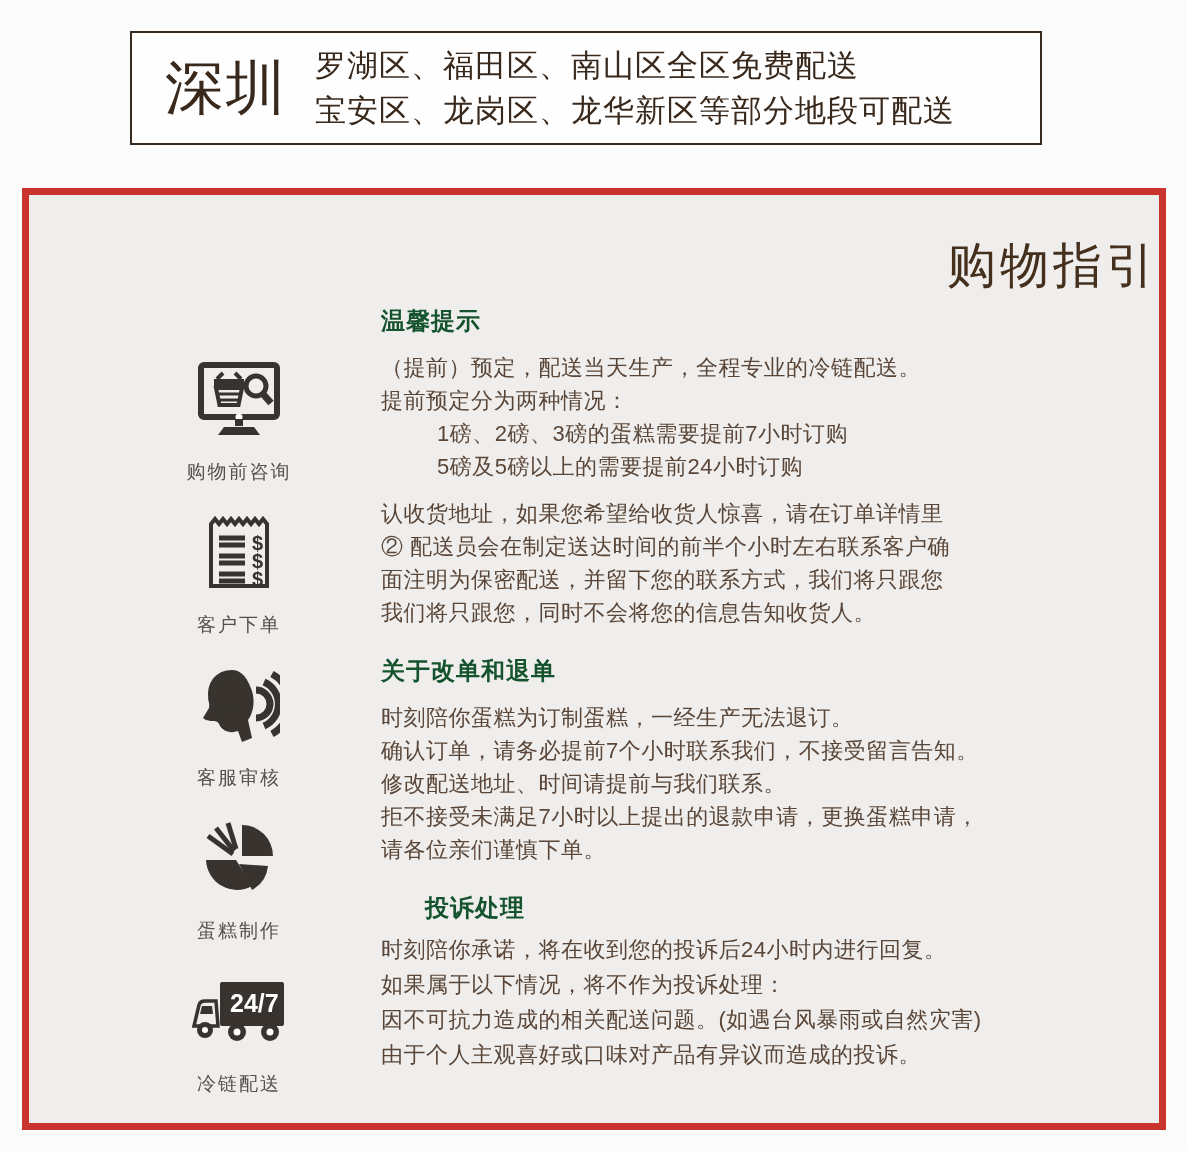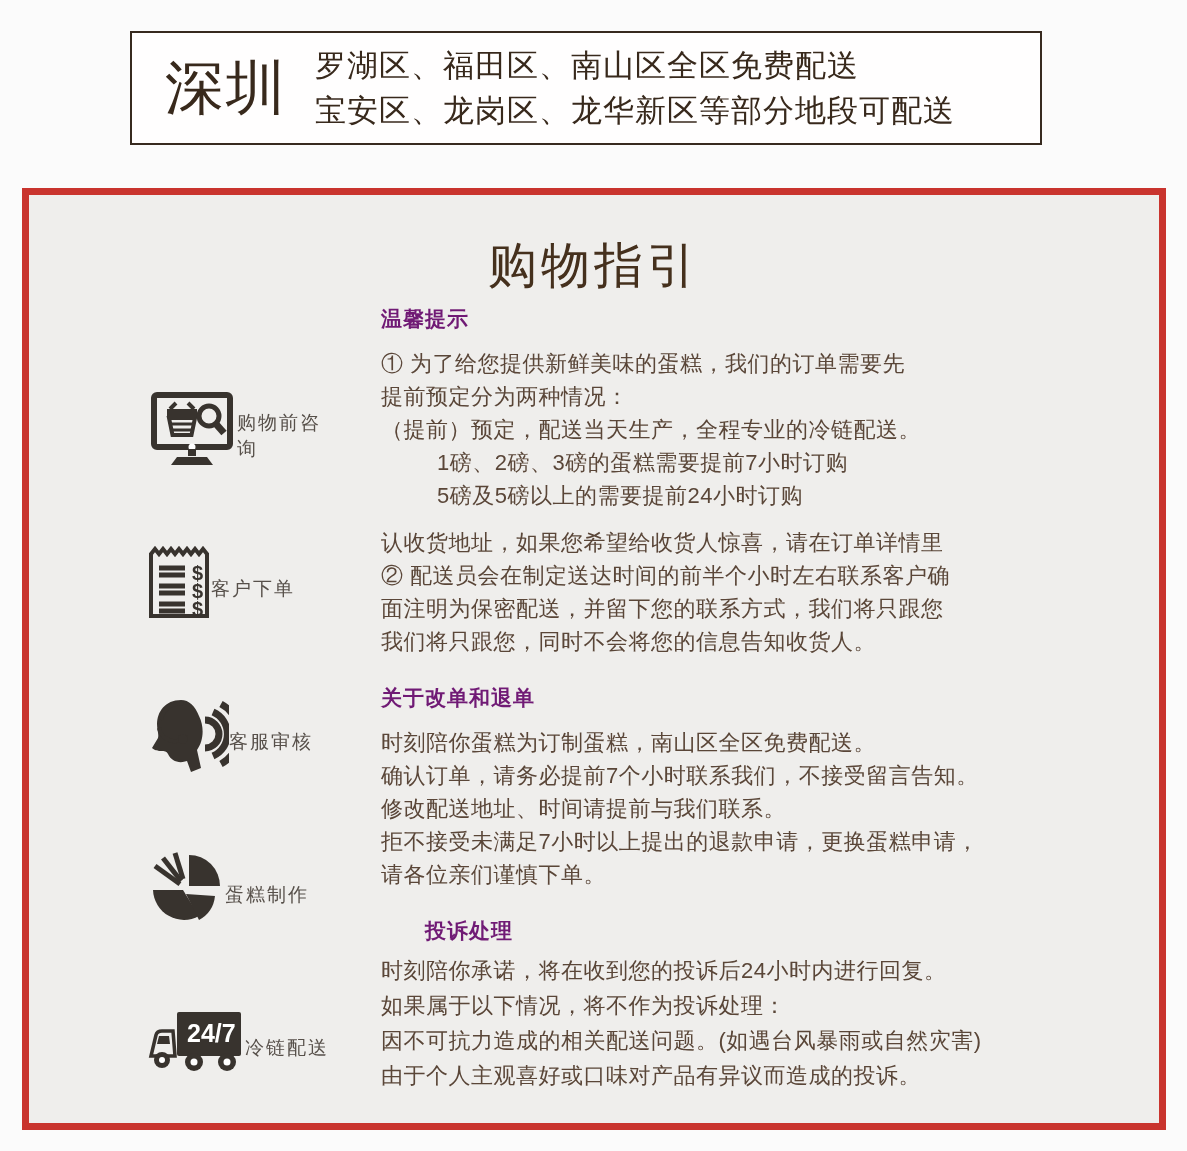--- a/index.html
+++ b/index.html
@@ -22,37 +22,37 @@
   }
   .banner-lines { color:#38291c; font-size:31px; font-weight:500; line-height:45px; letter-spacing:1px;margin-left:20px; }
 
   
   .guide-box {
     position:absolute; left:22px; top:188px; width:1144px; height:942px;
     background:#efeeec; border:7px solid #c9342e;
   }
   .guide-title {
     position:absolute; top:38px; left:0; width:100%;
-    text-align:center; font-size:49px; font-weight:200;
+    text-align:right; font-size:49px; font-weight:200;
     color:#45301d; letter-spacing:4px;
   }
 
   
   .sidebar { position:absolute; left:118px; top:158px; width:184px; }
-  .step { height:153px; display:flex; flex-direction:row; align-items:center; }
+  .step { height:153px; display:flex; flex-direction:column; align-items:center; }
   .step-icon { height:94px; display:flex; align-items:center; justify-content:center; }
   .step-label { margin-top:12px; font-size:19px; color:#57504a; letter-spacing:2px; }
   .ic { display:block; }
   .ic .st { stroke:#38332e; fill:none; }
   .ic .fl { fill:#38332e; }
   .ic .wh { fill:#ffffff; }
 
   
   .content { position:absolute; left:352px; top:110px; width:676px; color:#5a4638; }
-  .sec-h { font-size:21px; font-weight:bold; color:#701a75; margin-bottom:14px; letter-spacing:1px; }
+  .sec-h { font-size:24px; font-weight:bold; color:#14532d; margin-bottom:14px; letter-spacing:1px; }
   .t { font-size:22px; line-height:33px; letter-spacing:0.5px; }
   .t.bold { font-weight:normal; padding-left:56px; }
   .gap-s { height:14px; }
   .gap-m { height:26px; }
   .complaint .t { line-height:35px; }
 </style>
 </head>
 <body>
 
 <div class="page">
@@ -148,34 +148,33 @@
           </svg>
         </span>
         <span class="step-label">冷链配送</span>
       </div>
 
     </div>
 
     <div class="content">
 
       <div class="sec-h">温馨提示</div>
-      <div class="t">①  为了给您提供新鲜美味的蛋糕，我们的订单需要先</div>
+      <div class="t">（提前）预定，配送当天生产，全程专业的冷链配送。</div>
       <div class="t">提前预定分为两种情况：</div>
-      <div class="t">（提前）预定，配送当天生产，全程专业的冷链配送。</div>
       <div class="t bold">1磅、2磅、3磅的蛋糕需要提前7小时订购</div>
       <div class="t bold">5磅及5磅以上的需要提前24小时订购</div>
       <div class="gap-s"></div>
       <div class="t">认收货地址，如果您希望给收货人惊喜，请在订单详情里</div>
       <div class="t">② 配送员会在制定送达时间的前半个小时左右联系客户确</div>
       <div class="t">面注明为保密配送，并留下您的联系方式，我们将只跟您</div>
       <div class="t">我们将只跟您，同时不会将您的信息告知收货人。</div>
       <div class="gap-m"></div>
 
       <div class="sec-h">关于改单和退单</div>
-      <div class="t">时刻陪你蛋糕为订制蛋糕，南山区全区免费配送。</div>
+      <div class="t">时刻陪你蛋糕为订制蛋糕，一经生产无法退订。</div>
       <div class="t">确认订单，请务必提前7个小时联系我们，不接受留言告知。</div>
       <div class="t">修改配送地址、时间请提前与我们联系。</div>
       <div class="t">拒不接受未满足7小时以上提出的退款申请，更换蛋糕申请，</div>
       <div class="t">请各位亲们谨慎下单。</div>
       <div class="gap-m"></div>
 
       <div class="complaint">
         <div class="sec-h" style="margin-bottom:8px;margin-left:44px;">投诉处理</div>
         <div class="t">时刻陪你承诺，将在收到您的投诉后24小时内进行回复。</div>
         <div class="t">如果属于以下情况，将不作为投诉处理：</div>

